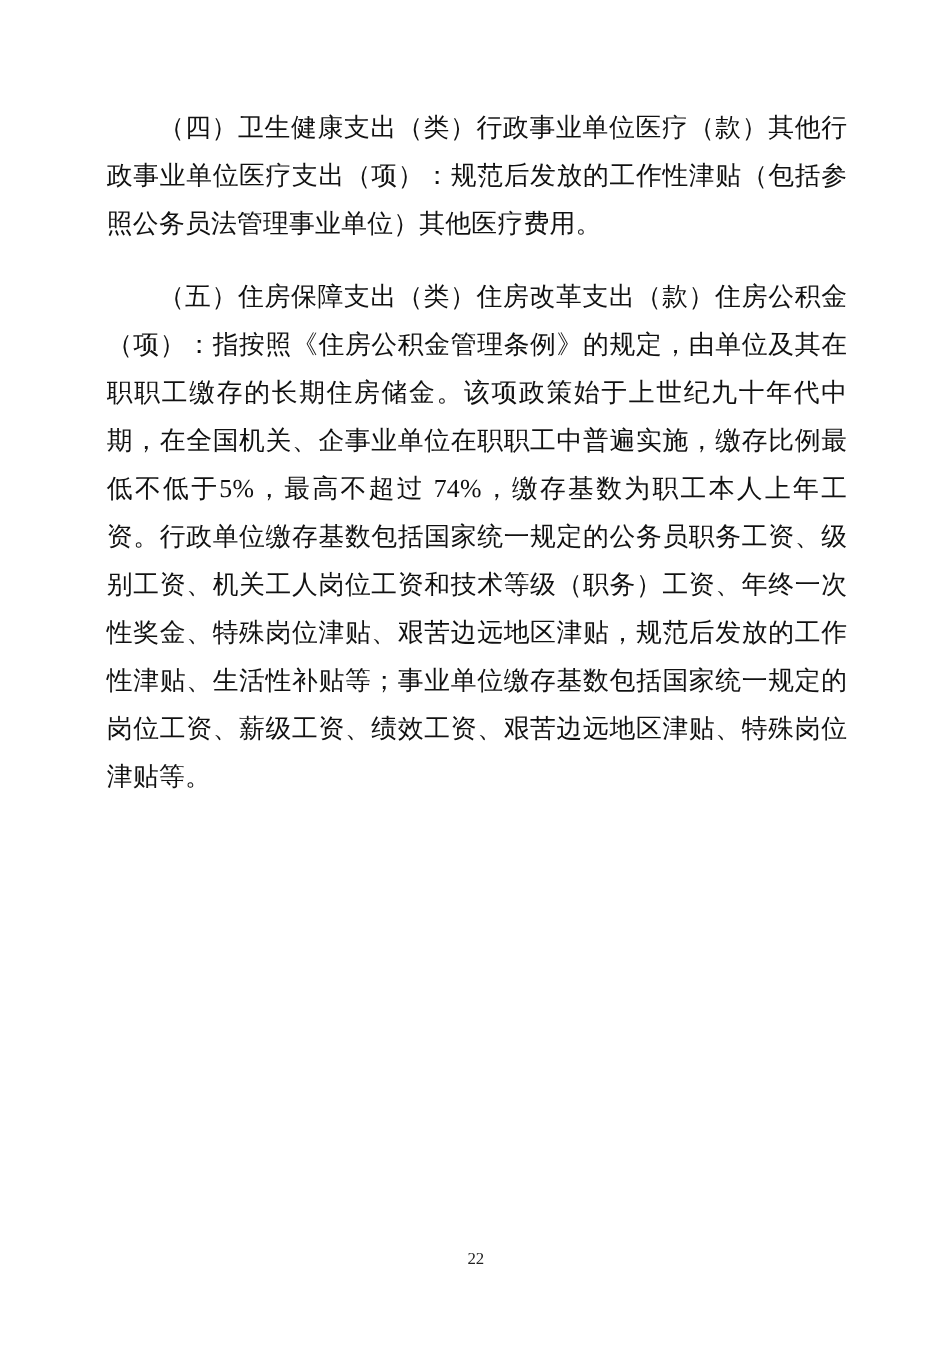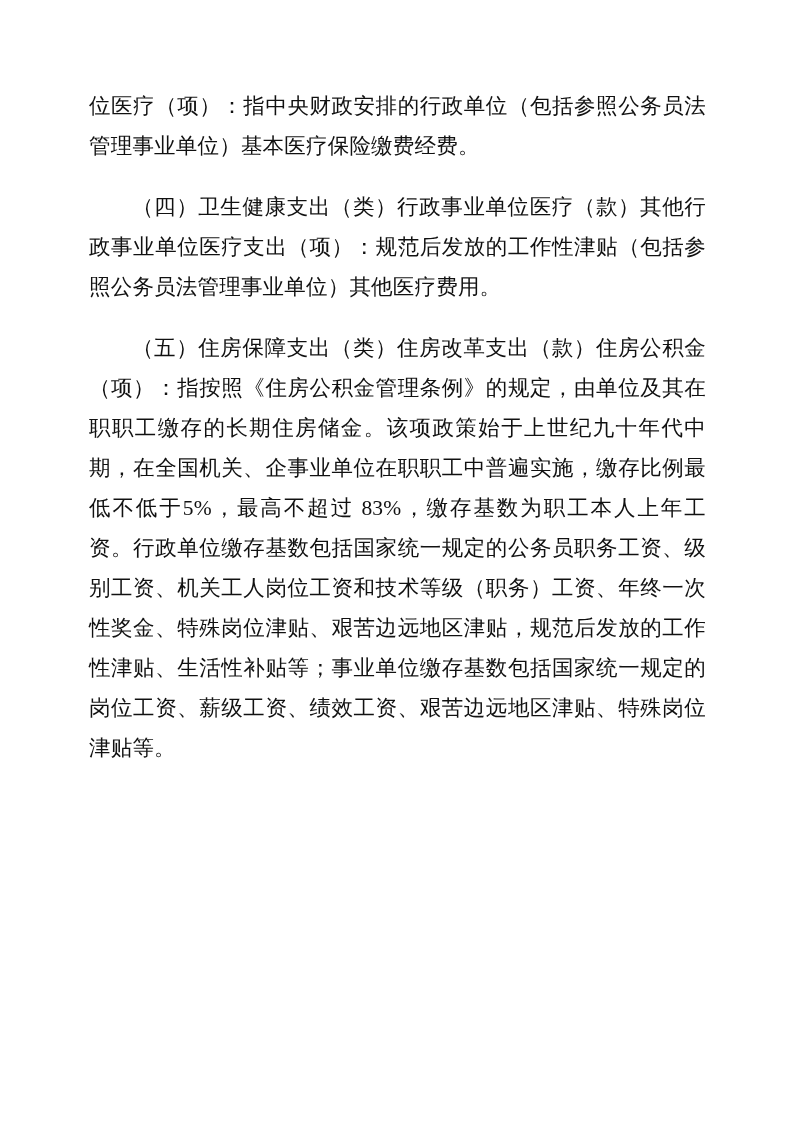--- a/index.html
+++ b/index.html
@@ -46,17 +46,17 @@
     font-size: 14px;
     color: #222222;
     font-family: "Liberation Serif", "DejaVu Serif", serif;
   }
 </style>
 </head>
 <body>
 
 <div class="page">
   <div class="content">
-    <p>位医疗（项）：指中央财政安排的行政单位（包括参照公务员法管理事业单位）基本医疗保险缴费经费。</p>
     <p class="indent">（四）卫生健康支出（类）行政事业单位医疗（款）其他行政事业单位医疗支出（项）：规范后发放的工作性津贴（包括参照公务员法管理事业单位）其他医疗费用。</p>
-    <p class="indent">（五）住房保障支出（类）住房改革支出（款）住房公积金（项）：指按照《住房公积金管理条例》的规定，由单位及其在职职工缴存的长期住房储金。该项政策始于上世纪九十年代中期，在全国机关、企事业单位在职职工中普遍实施，缴存比例最低不低于5%，最高不超过 83%，缴存基数为职工本人上年工资。行政单位缴存基数包括国家统一规定的公务员职务工资、级别工资、机关工人岗位工资和技术等级（职务）工资、年终一次性奖金、特殊岗位津贴、艰苦边远地区津贴，规范后发放的工作性津贴、生活性补贴等；事业单位缴存基数包括国家统一规定的岗位工资、薪级工资、绩效工资、艰苦边远地区津贴、特殊岗位津贴等。</p>
+    <p class="indent">（五）住房保障支出（类）住房改革支出（款）住房公积金（项）：指按照《住房公积金管理条例》的规定，由单位及其在职职工缴存的长期住房储金。该项政策始于上世纪九十年代中期，在全国机关、企事业单位在职职工中普遍实施，缴存比例最低不低于5%，最高不超过 74%，缴存基数为职工本人上年工资。行政单位缴存基数包括国家统一规定的公务员职务工资、级别工资、机关工人岗位工资和技术等级（职务）工资、年终一次性奖金、特殊岗位津贴、艰苦边远地区津贴，规范后发放的工作性津贴、生活性补贴等；事业单位缴存基数包括国家统一规定的岗位工资、薪级工资、绩效工资、艰苦边远地区津贴、特殊岗位津贴等。</p>
   </div>
+  <div class="page-number">22</div>
 </div>
 
 </body></html>

